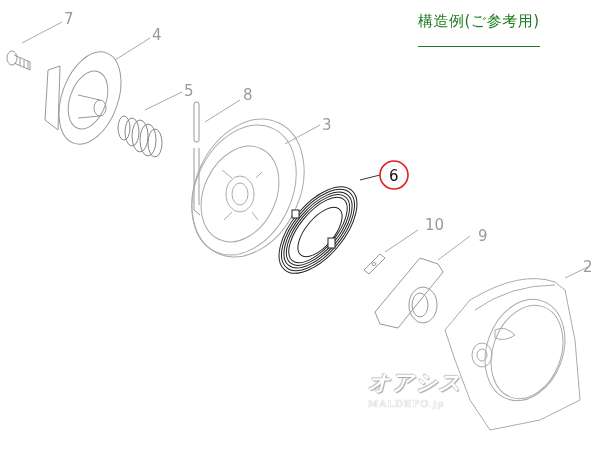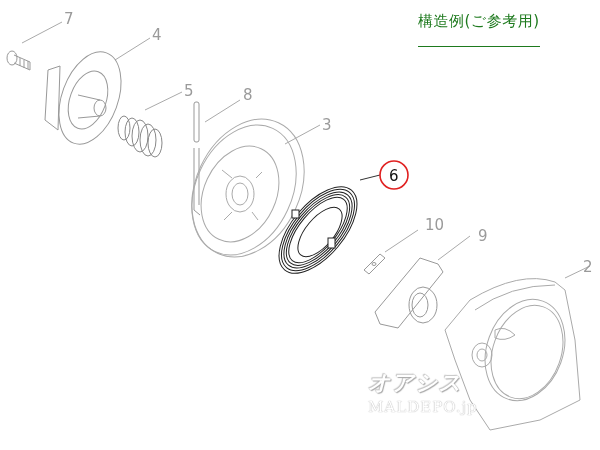--- a/index.html
+++ b/index.html
@@ -7,21 +7,21 @@
     .title { position:absolute; left:418px; top:12px; font-size:15px; color:#1e7a1e; border-bottom:1.5px solid #1e7a1e; line-height:18px; padding-bottom:16px; letter-spacing:0.5px; }
     svg.diagram { position:absolute; left:0; top:0; }
     .lbl { font-family:"DejaVu Sans", sans-serif; font-size:15px; fill:#9a9a9a; }
     .lbl6 { font-family:"DejaVu Sans", sans-serif; font-size:15px; fill:#111; }
     .notes { position:absolute; left:8px; top:390px; font-size:12px; line-height:14px; }
     .notes .head { color:#222; }
     .notes .item { color:#222; padding-left:20px; }
     .notes .warn { color:#e02020; }
     .wm { position:absolute; left:368px; top:368px; }
     .wm-main { font-family:"DejaVu Sans", sans-serif; font-weight:bold; font-style:italic; font-size:22px; color:#fff; text-shadow:0 0 1px #999, 1px 1px 1px #aaa, -1px -1px 1px #ccc; letter-spacing:1px; }
-    .wm-sub { font-family:"DejaVu Serif", serif; font-size:15px; color:#fff; text-shadow:0 0 1px #888; letter-spacing:1px;text-align:right; }
+    .wm-sub { font-family:"DejaVu Serif", serif; font-size:10px; color:#fff; text-shadow:0 0 1px #888; letter-spacing:1px; }
   </style>
 </head>
 <body>
 
 <div class="title">構造例(ご参考用)</div>
 
 <svg class="diagram" width="600" height="450" viewBox="0 0 600 450">
   <g fill="none" stroke="#aaa" stroke-width="1">
 
     <line x1="22" y1="43" x2="62" y2="22"></line>

